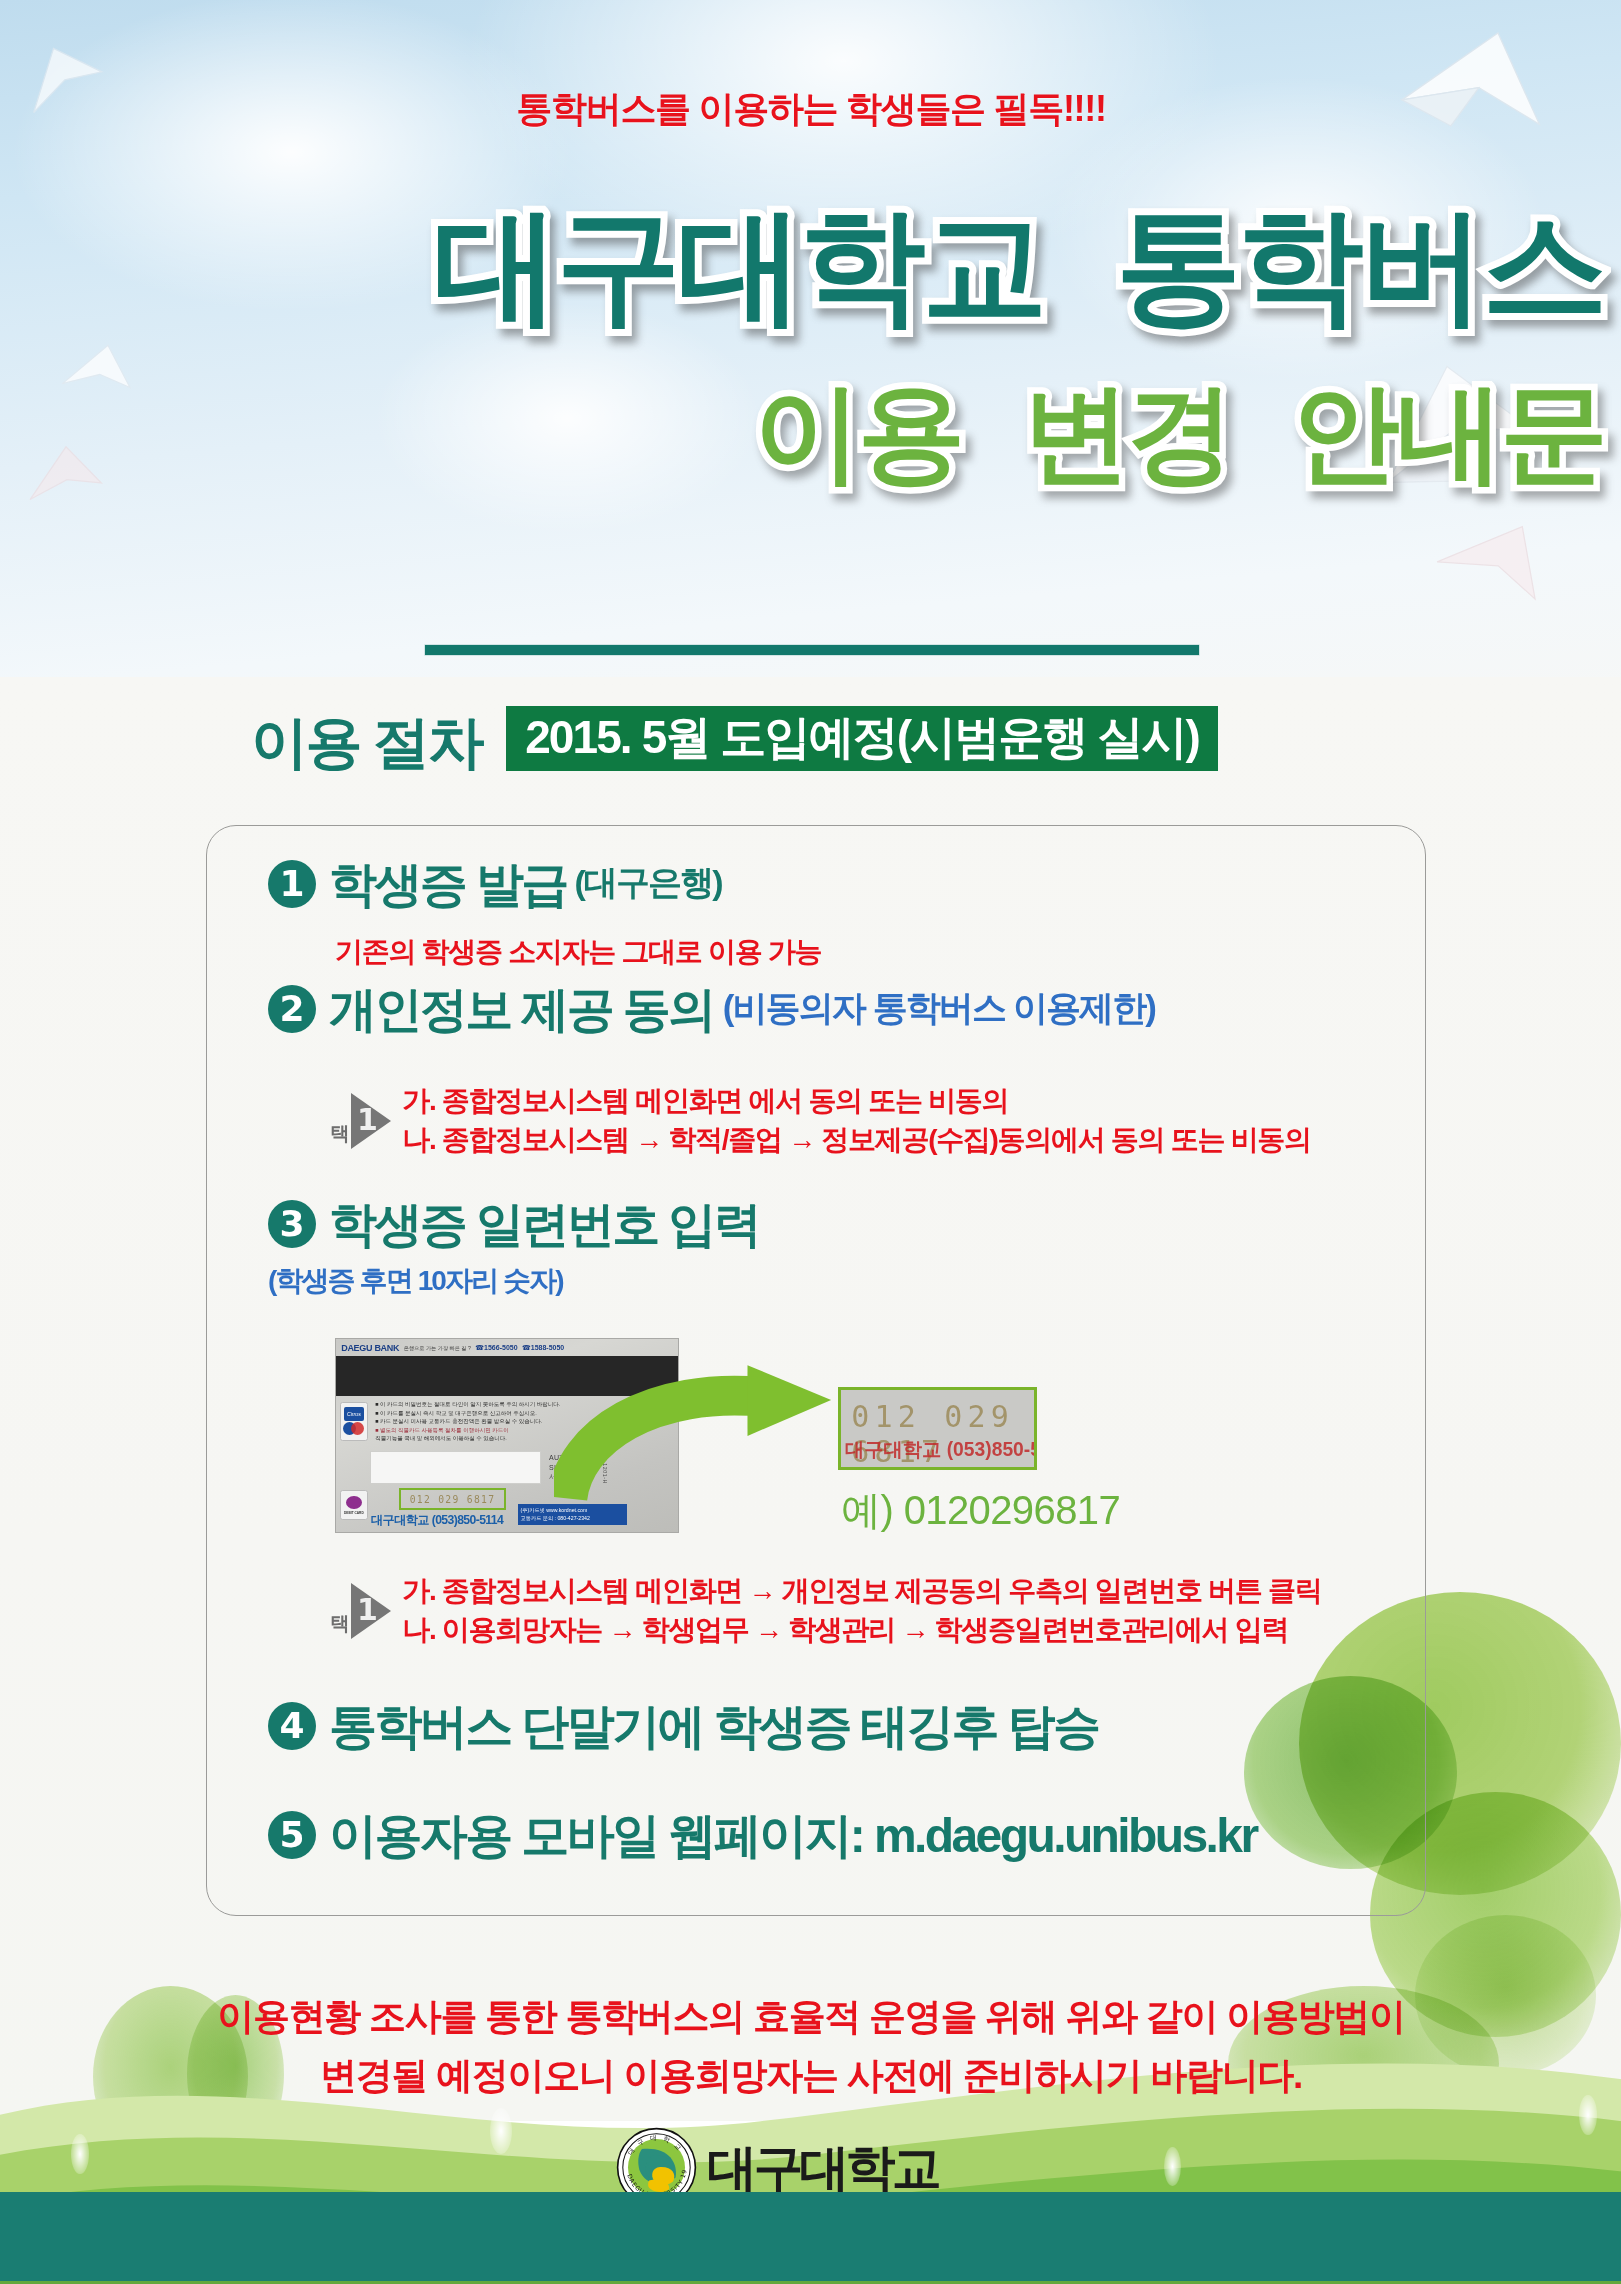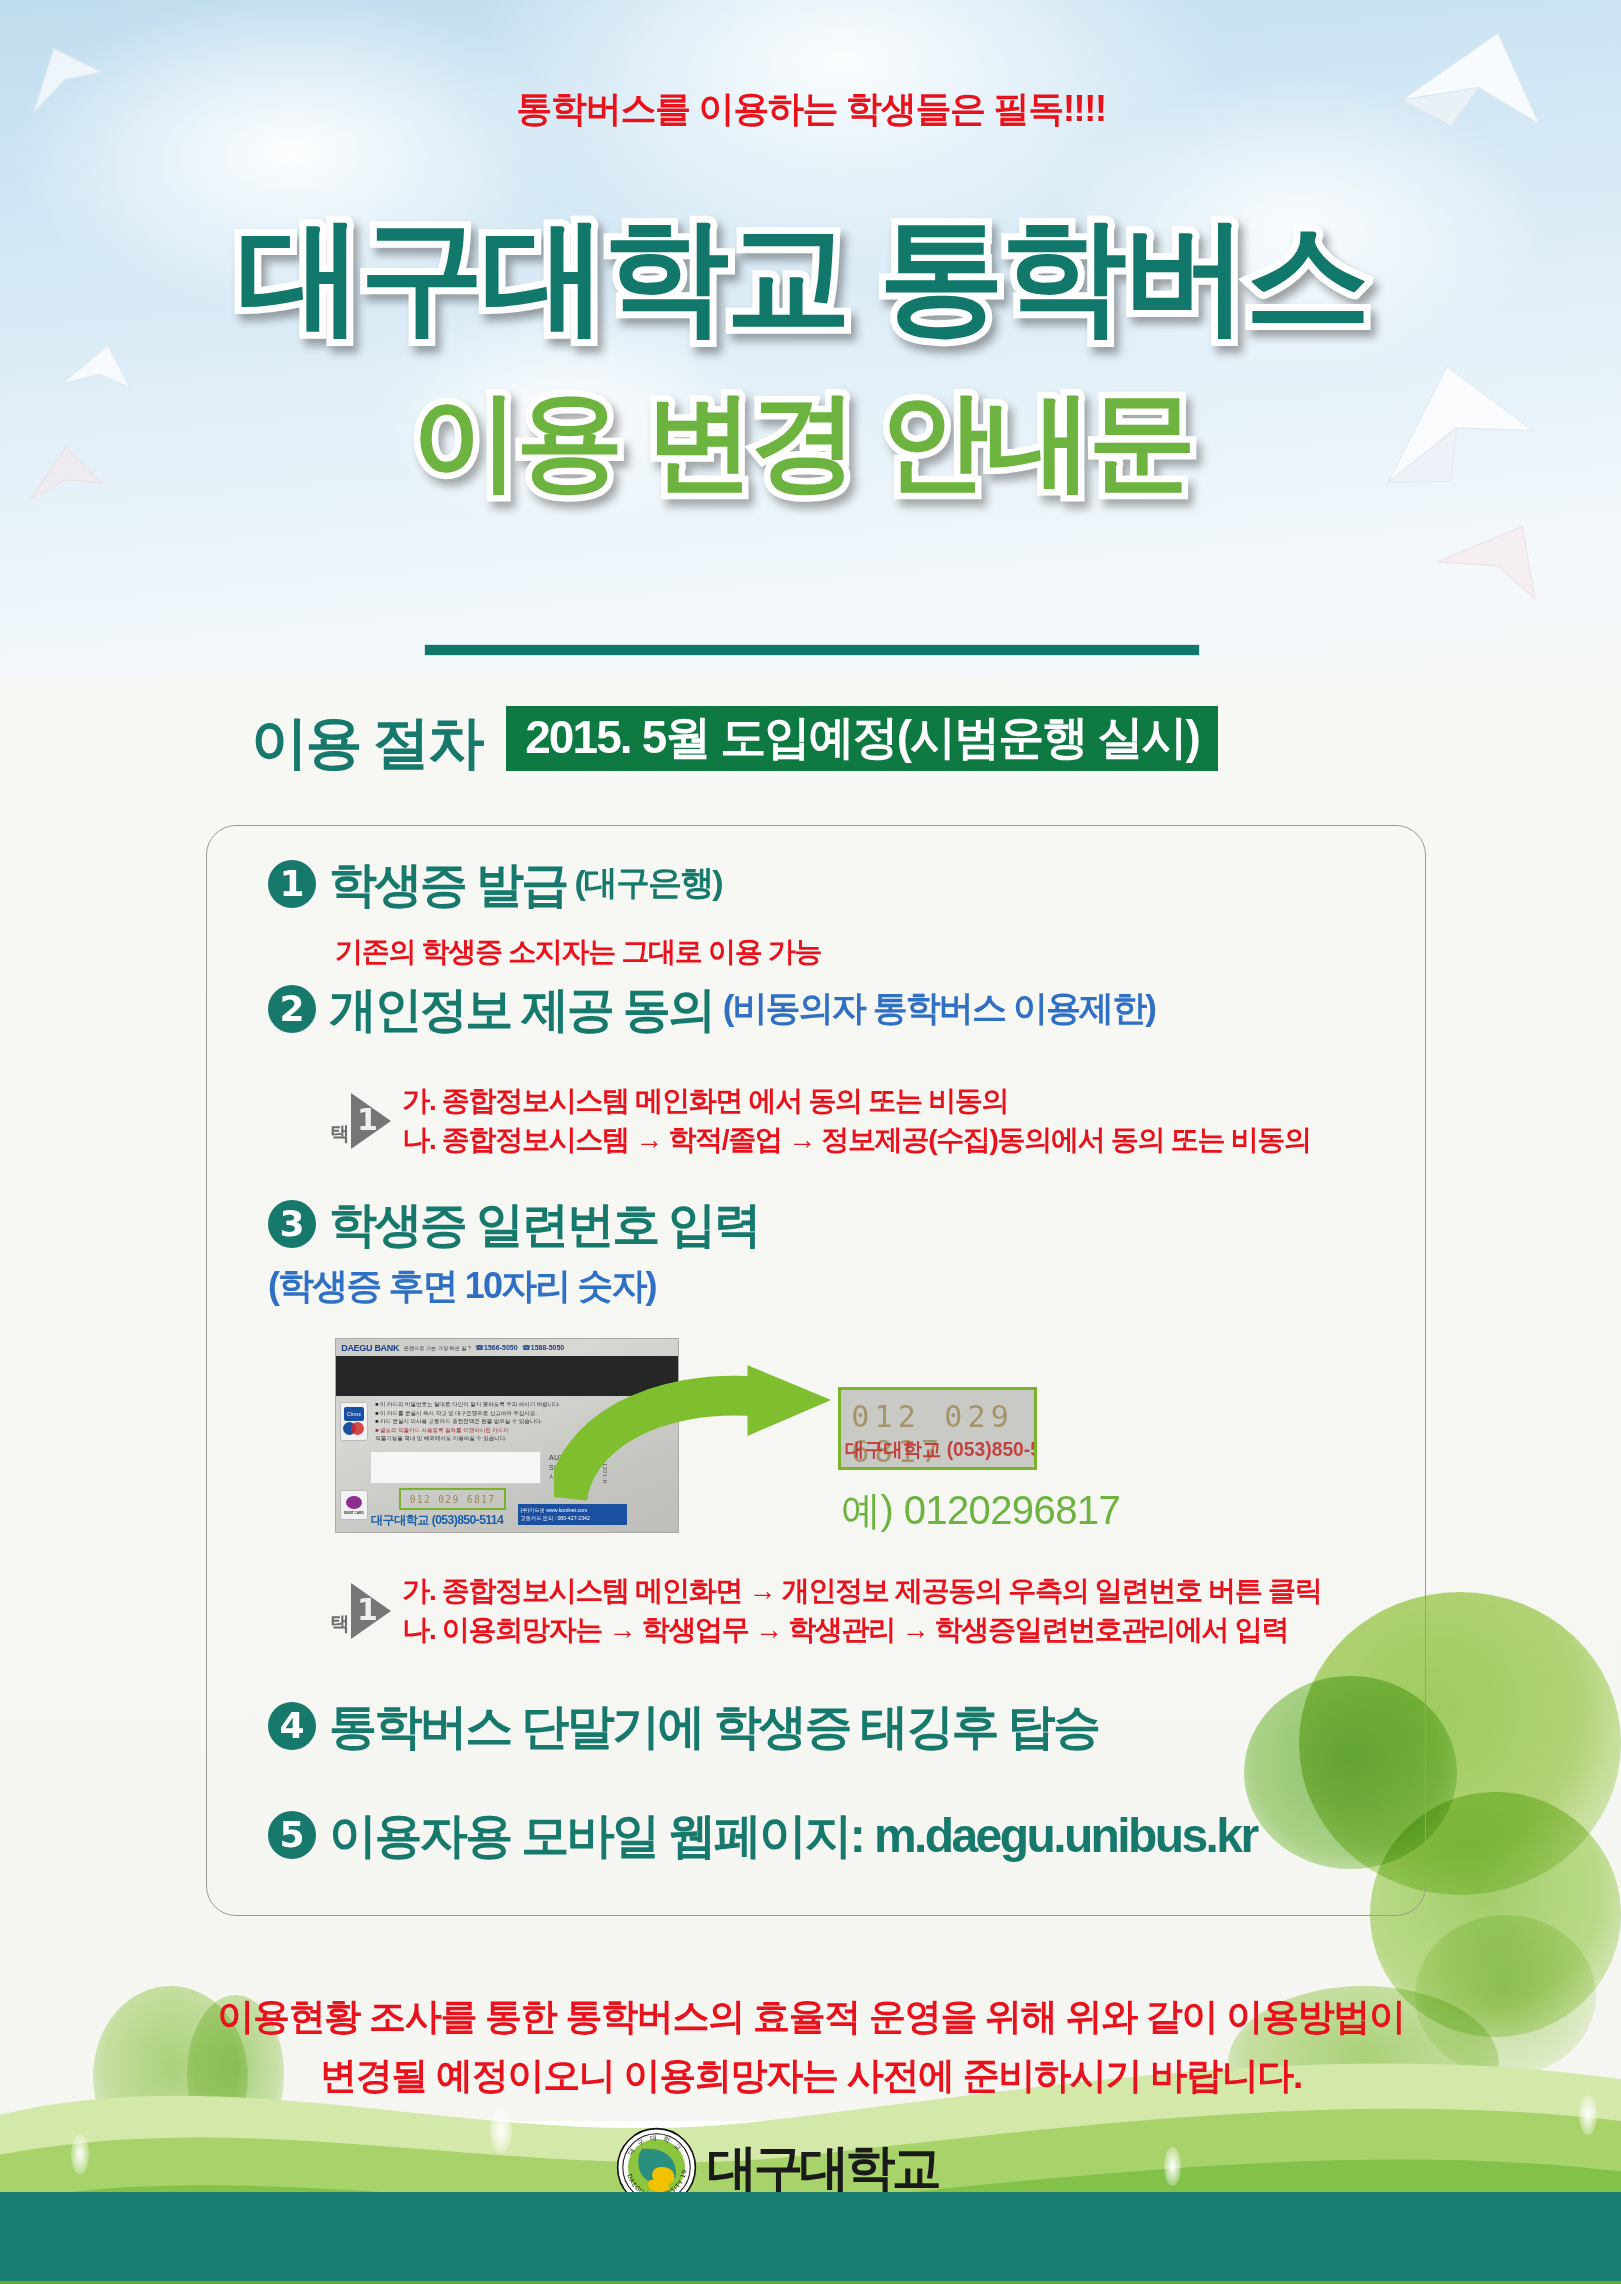--- a/index.html
+++ b/index.html
@@ -42,22 +42,22 @@
   
   .blob{position:absolute;border-radius:50%;mix-blend-mode:multiply;}
 
   
   .kicker{
     position:absolute;top:85px;left:0;width:1622px;text-align:center;
     font-size:36px;font-weight:bold;color:#e8121c;letter-spacing:-1.3px;
     text-shadow:0 1.3px 0 rgba(255,255,255,.5);
   }
   .title1,.title2{
-    position:absolute;left:0;width:1604px;text-align:center;
-    font-weight:bold;letter-spacing:-3.9px;line-height:1;
+    position:absolute;left:0;width:1604px;text-align:right;
+    font-weight:bold;letter-spacing:-3.9px;line-height:1;font-family:Liberation Mono, monospace;
   }
   .title1{
     top:213px;font-size:126px;color:#12786c;
     -webkit-text-stroke:14px #ffffff;paint-order:stroke fill;
     filter:drop-shadow(5.8px 7px 4.5px rgba(60,60,60,.45));
   }
   .title2{
     top:387px;font-size:108px;color:#6cb33f;
     -webkit-text-stroke:13px #ffffff;paint-order:stroke fill;
     filter:drop-shadow(5.8px 7px 4.5px rgba(60,60,60,.42));
@@ -102,21 +102,21 @@
     margin-left:9px;white-space:nowrap;
   }
   .step-note-teal{
     font-size:34px;font-weight:bold;color:#16796b;letter-spacing:-1.9px;margin-left:7.7px;
   }
   .sub-red{
     position:absolute;font-size:28px;font-weight:bold;color:#e8121c;letter-spacing:-1.3px;
     white-space:nowrap;
   }
   .step-sub2{
-    font-size:36px;font-weight:bold;color:#2f6fc4;letter-spacing:-1.9px;
+    font-size:28px;font-weight:bold;color:#2f6fc4;letter-spacing:-1.9px;
   }
 
   
   .pick{position:absolute;display:flex;align-items:center;}
   .pick-ko{
     font-size:19.3px;font-weight:bold;color:#6d6d6d;letter-spacing:-0.6px;
     writing-mode:vertical-rl;text-orientation:upright;line-height:1;margin-right:1.3px;
   }
   .pick-tri{
     position:relative;width:40px;height:55px;

